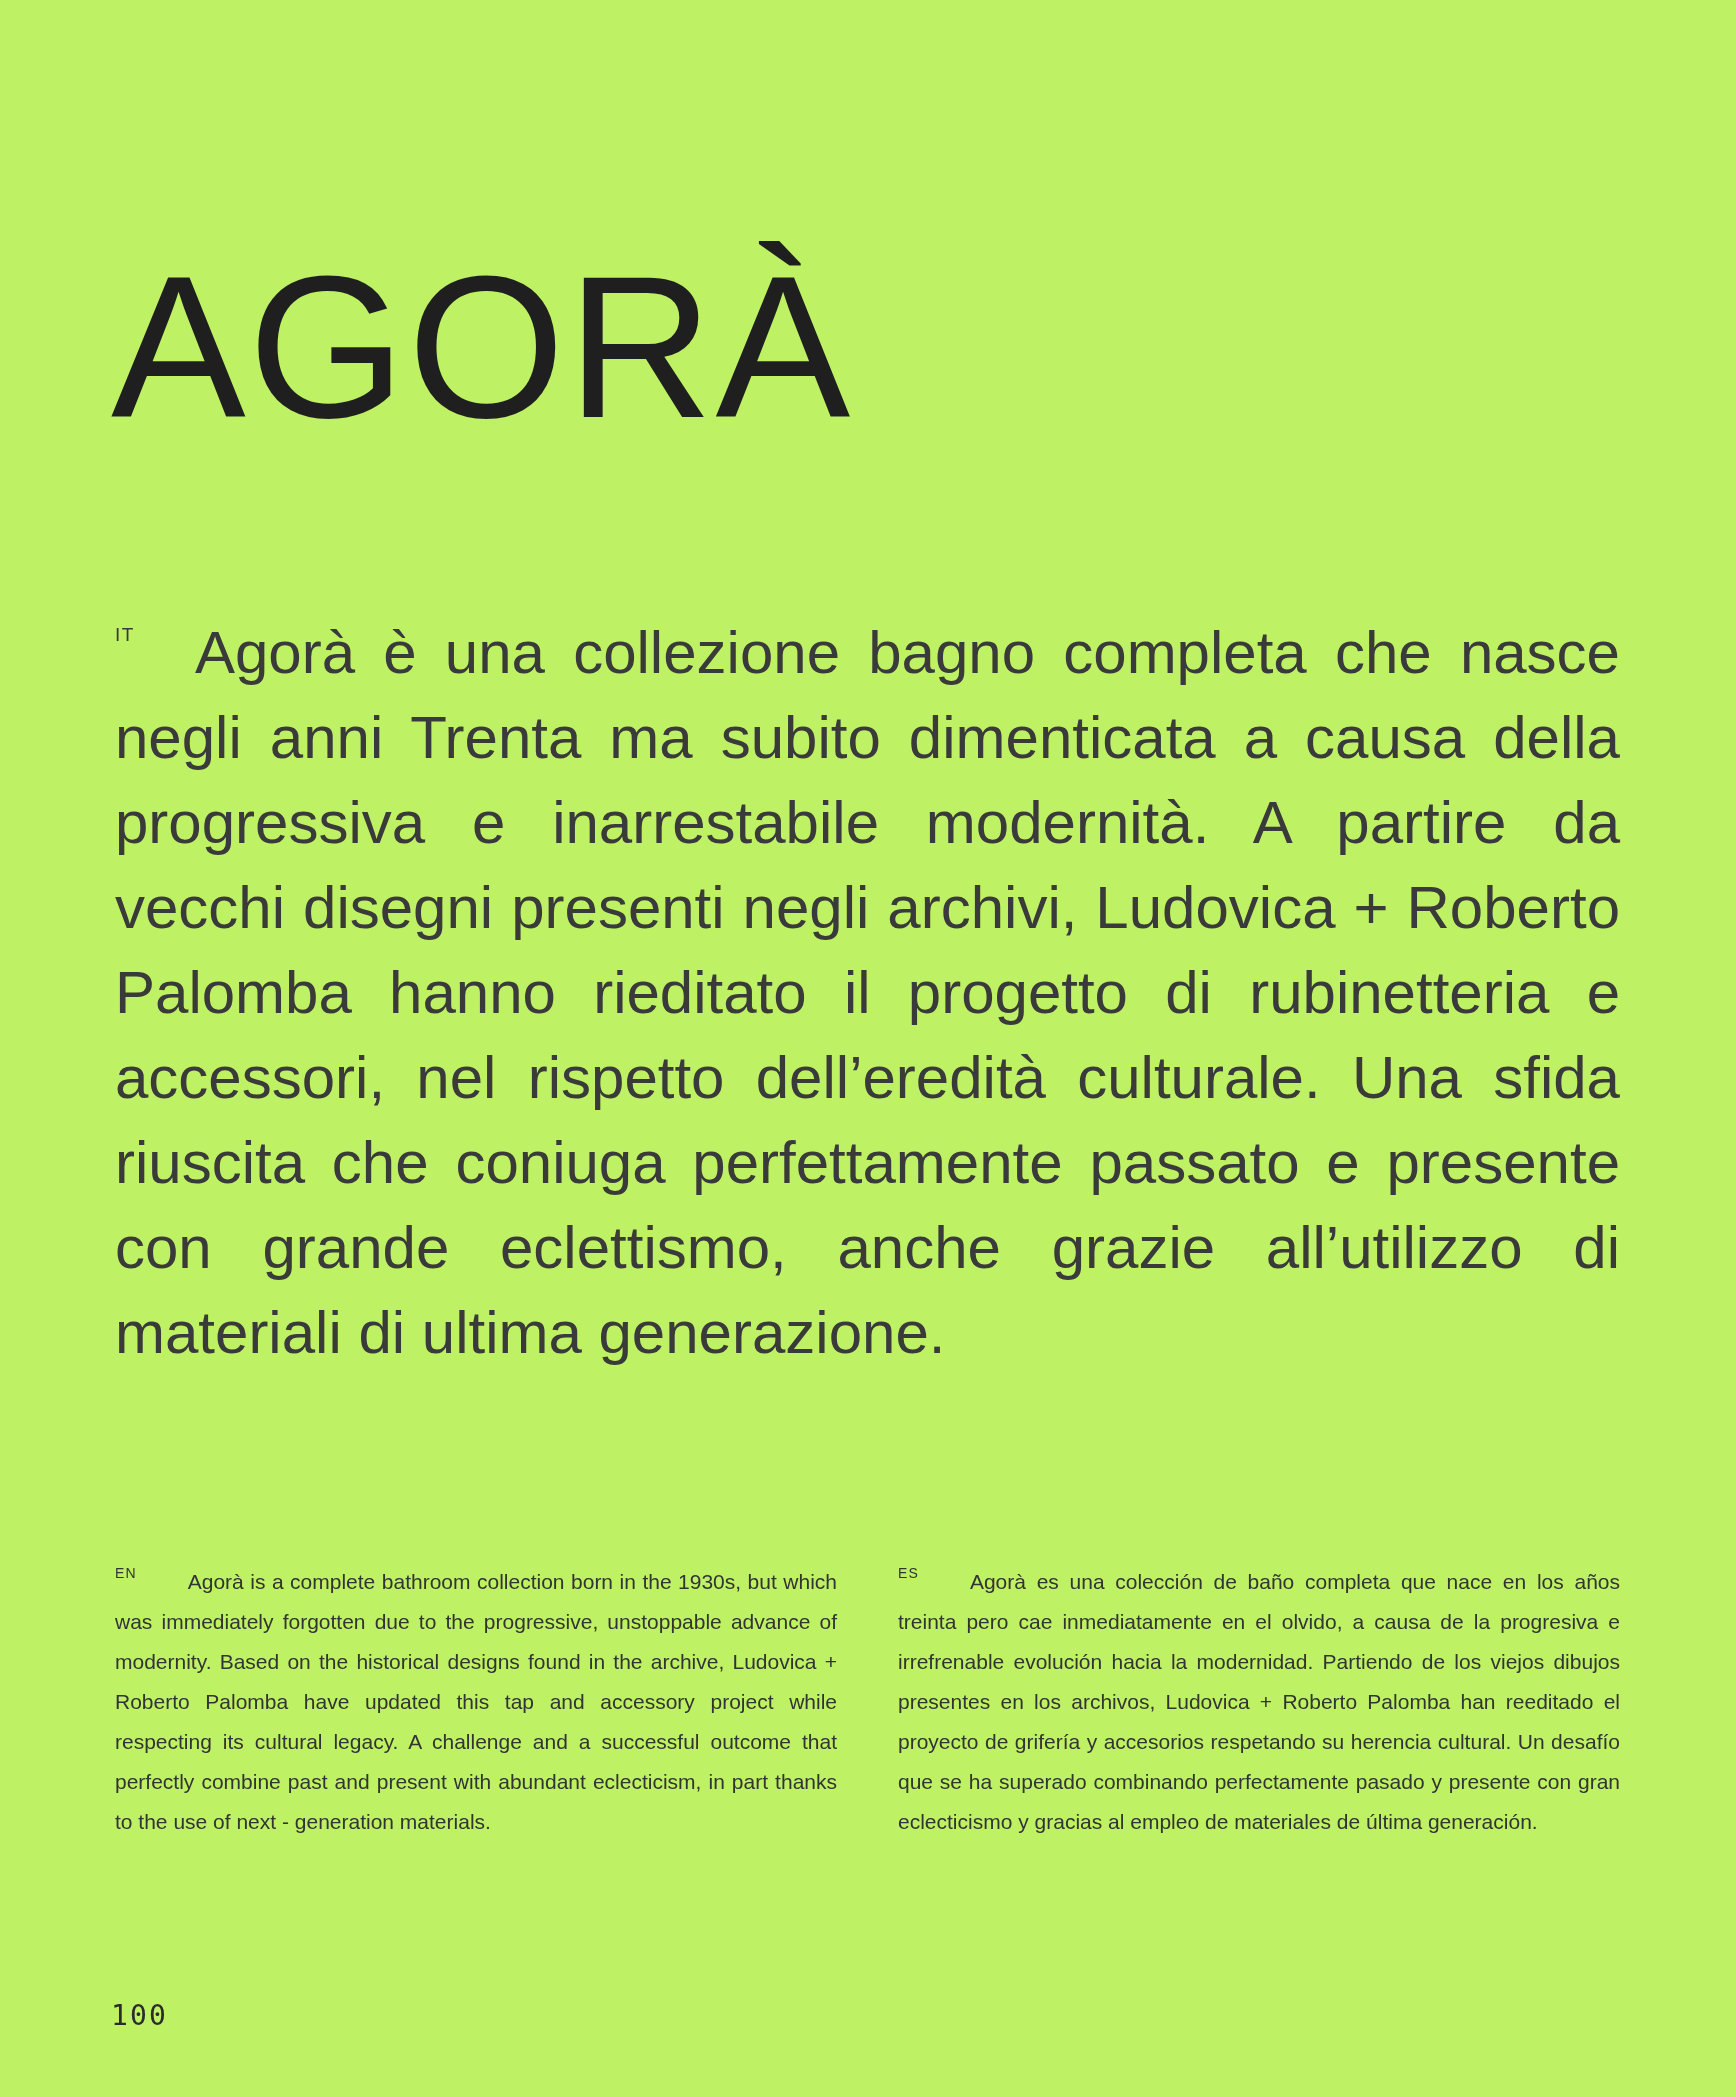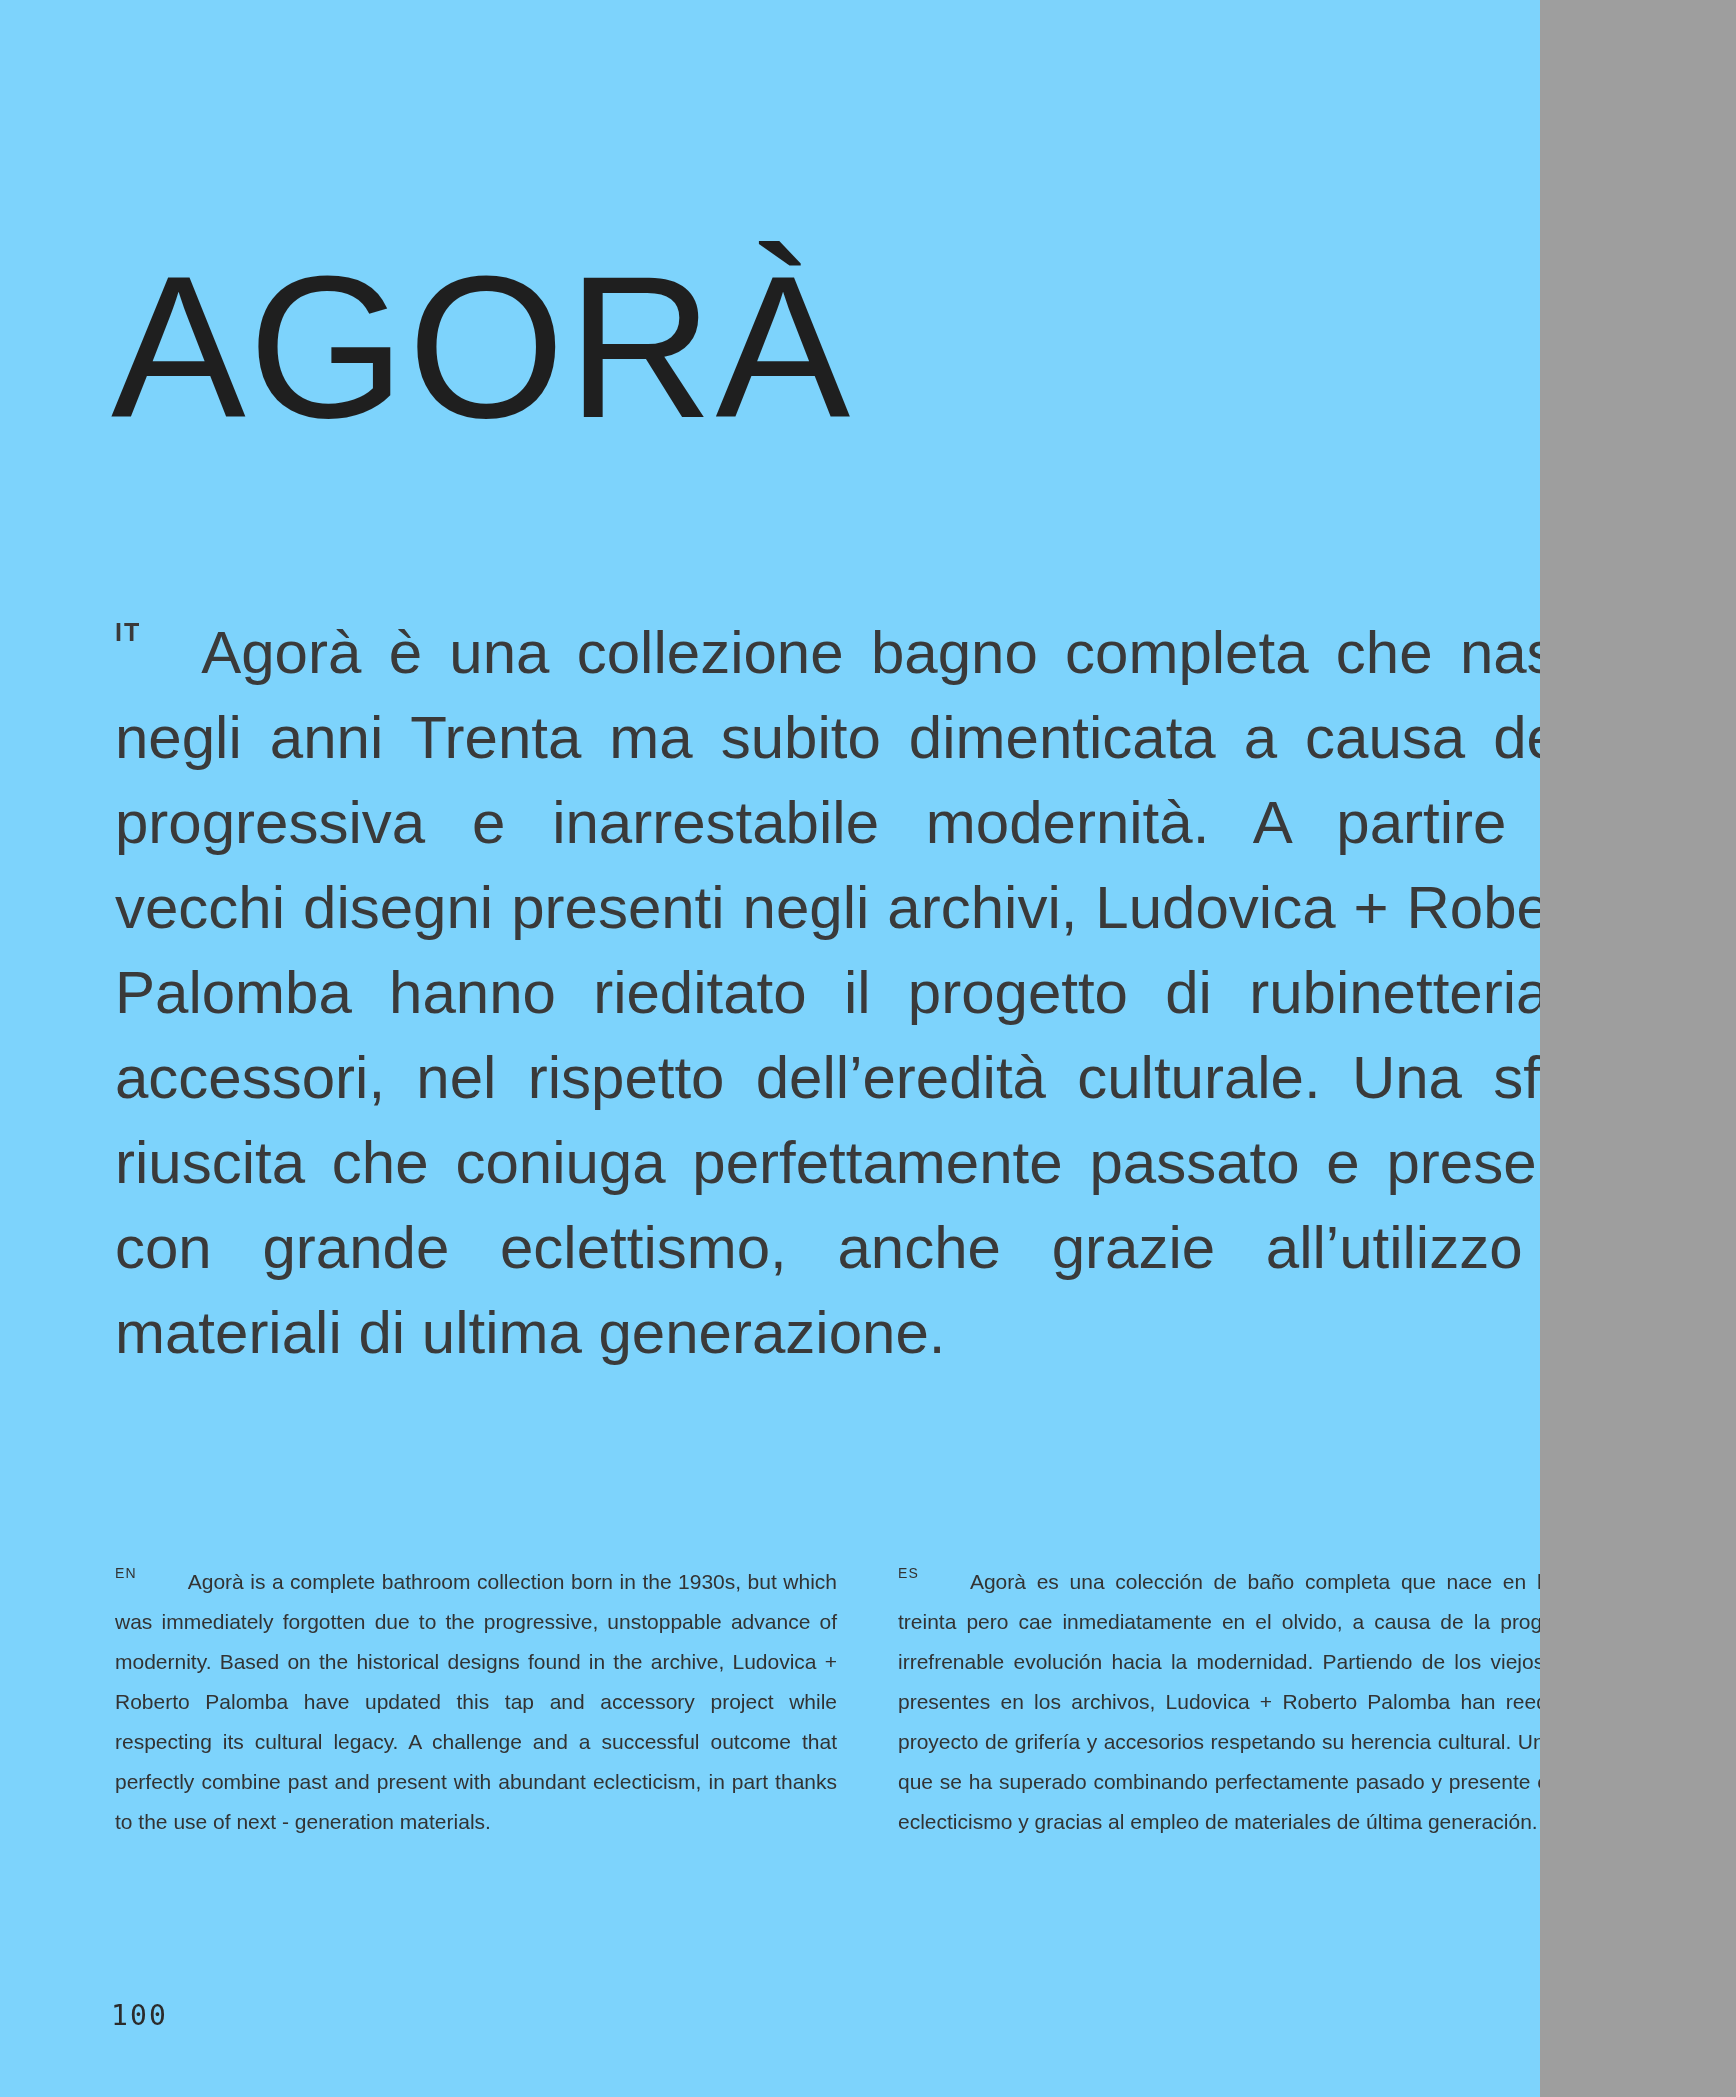--- a/index.html
+++ b/index.html
@@ -2,23 +2,23 @@
 <html lang="it" style="font-size:11px"><head>
 <meta charset="utf-8">
 <style>
   html, body {
     margin: 0;
     padding: 0;
     background: #9e9e9e;
   }
   .page {
     position: relative;
-    width: 1540px;
+    width: 1736px;
     height: 2097px;
-    background: #7dd3fc;
+    background: #bef264;
     font-family: "Liberation Sans", "DejaVu Sans", sans-serif;
     color: #2e2e2e;
     overflow: hidden;
   }
 
   
   .title {
     position: absolute;
     left: 111px;
     top: 111px;
@@ -40,27 +40,27 @@
     font-size: 60px;
     line-height: 85px;
     font-weight: 300;
     color: #3a3a3a;
     text-align: justify;
     text-justify: inter-word;
     hyphens: auto;
     -webkit-hyphens: auto;
   }
   .lead-text sup.lang {
-    font-size: 25px;
+    font-size: 19px;
     line-height: 0;
     vertical-align: 32px;
     letter-spacing: 0.08em;
     color: #3a3a3a;
     margin-right: 60px;
-    font-weight: 700;
+    font-weight: 400;
   }
 
   
   .columns {
     position: absolute;
     left: 115px;
     top: 1541px;
     width: 1505px;
     display: flex;
     gap: 61px;

